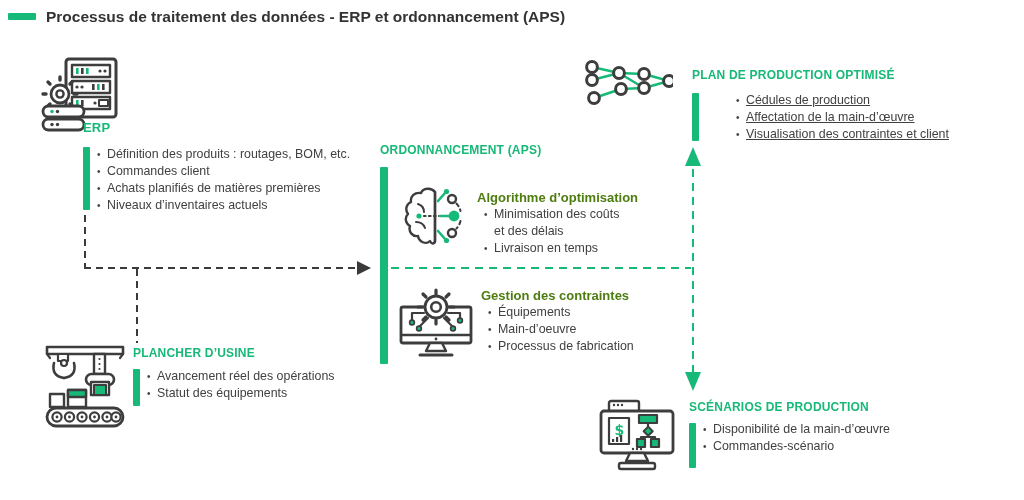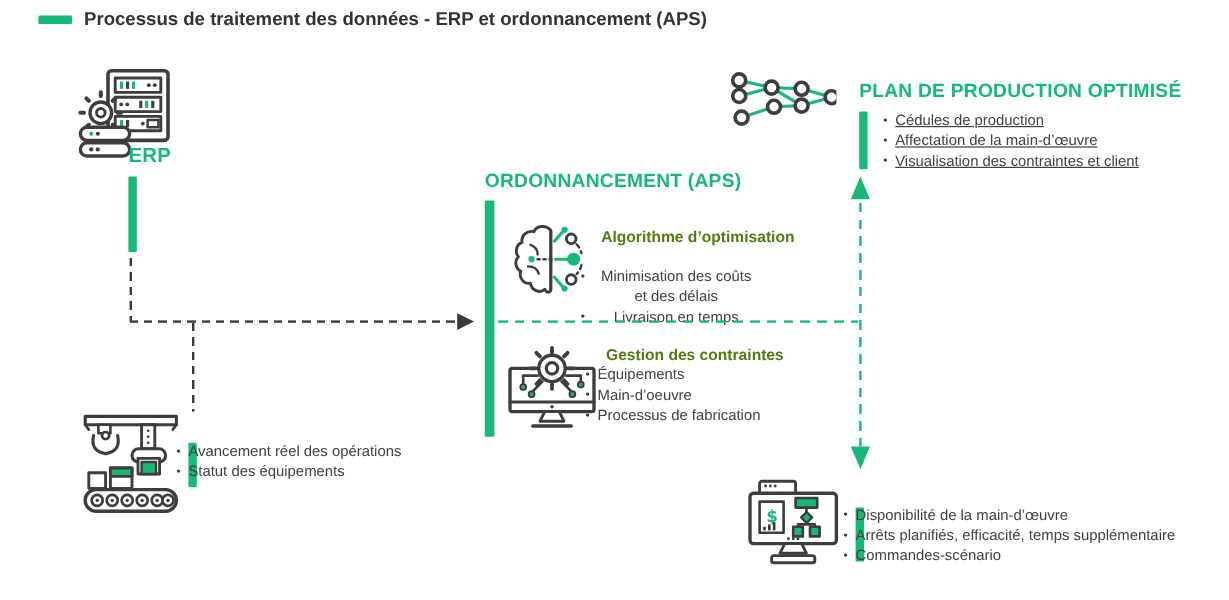--- a/index.html
+++ b/index.html
@@ -1,24 +1,24 @@
 <!DOCTYPE html>
 <html><head>
 <meta charset="utf-8">
 <style>
   :root{ --green:#17b978; --dark:#3a3a3a; }
   html,body{margin:0;padding:0;background:#fff;}
   .canvas{
     position:relative;width:1024px;height:500px;background:#ffffff;
     font-family:"Liberation Sans",sans-serif;color:var(--dark);overflow:hidden;
   }
-  .abs{position:absolute;margin-left:24px;}
+  .abs{position:absolute;}
   .main-title{font-size:15.5px;font-weight:bold;color:#333;white-space:nowrap;}
   .title-dash{width:28px;height:7px;background:var(--green);border-radius:1px;}
-  .sec-title{font-weight:bold;color:var(--green);font-size:16px;white-space:nowrap;letter-spacing:.2px;}
+  .sec-title{font-weight:bold;color:var(--green);font-size:12px;white-space:nowrap;letter-spacing:.2px;}
   .subhead{font-weight:bold;font-size:13px;color:#4d7c0f;white-space:nowrap;}
   .bar{background:var(--green);border-radius:1px;}
   .list{list-style:none;margin:0;padding:0;font-size:12.4px;line-height:17px;color:#414141;}
   .list li{position:relative;padding-left:11px;}
   .list li::before{content:"•";position:absolute;left:1px;top:0;font-size:10px;line-height:17px;color:#414141;}
   .hdash-dark{height:2px;background:repeating-linear-gradient(90deg,#3a3a3a 0 7px,transparent 7px 12px);}
   .vdash-dark{width:2px;background:repeating-linear-gradient(180deg,#3a3a3a 0 7px,transparent 7px 12px);}
   .hdash-green{height:2px;background:repeating-linear-gradient(90deg,var(--green) 0 8px,transparent 8px 14px);}
   .vdash-green{width:2px;background:repeating-linear-gradient(180deg,var(--green) 0 8px,transparent 8px 14px);}
   .arrow-right{width:0;height:0;border-top:7px solid transparent;border-bottom:7px solid transparent;border-left:14px solid #3a3a3a;}
@@ -67,22 +67,28 @@
       <circle cx="20" cy="38" r="9" fill="#fff" stroke-width="2.8"></circle>
       <circle cx="20" cy="38" r="3.6" fill="#fff" stroke-width="2.4"></circle>
       <rect x="3" y="50" width="41" height="11" rx="5.5" fill="#fff" stroke-width="2.8"></rect>
       <circle cx="12" cy="55.5" r="1.7" fill="#17b978" stroke="none"></circle>
         <circle cx="17.5" cy="55.5" r="1.7" fill="#3d3d3d" stroke="none"></circle>
       <rect x="3" y="63" width="41" height="11" rx="5.5" fill="#fff" stroke-width="2.8"></rect>
       <circle cx="12" cy="68.5" r="1.7" fill="#3d3d3d" stroke="none"></circle>
         <circle cx="17.5" cy="68.5" r="1.7" fill="#3d3d3d" stroke="none"></circle>
     </svg>
   </div>
-  <div class="abs sec-title" style="left:83px;top:120px;font-size:17px;">ERP</div>
+  <div class="abs sec-title" style="left:83px;top:120px;font-size:13px;">ERP</div>
   <div class="abs bar" style="left:83px;top:147px;width:7px;height:63px;"></div>
+  <ul class="abs list" style="left:96px;top:146px;width:300px;">
+    <li>Définition des produits : routages, BOM, etc.</li>
+    <li>Commandes client</li>
+    <li>Achats planifiés de matières premières</li>
+    <li>Niveaux d’inventaires actuels</li>
+  </ul>
 
   <div class="abs vdash-dark" style="left:84px;top:215px;height:53px;"></div>
   <div class="abs hdash-dark" style="left:84px;top:267px;width:273px;"></div>
   <div class="abs arrow-right" style="left:357px;top:261px;"></div>
   <div class="abs vdash-dark" style="left:136px;top:269px;height:74px;"></div>
 
   <div class="abs" style="left:44px;top:338px;">
     <svg width="82" height="94" viewBox="0 0 82 94" fill="none" stroke="#3d3d3d" stroke-width="2.6" stroke-linecap="round" stroke-linejoin="round">
       <rect x="3" y="9" width="76" height="7" fill="#fff"></rect>
       <path d="M3,16 L6,20 M79,16 L76,20" stroke-width="2.2"></path>
@@ -112,20 +118,21 @@
       <g fill="#3d3d3d" stroke="none">
         <circle cx="13" cy="79" r="1.4"></circle>
           <circle cx="25.5" cy="79" r="1.4"></circle>
           <circle cx="38" cy="79" r="1.4"></circle>
         <circle cx="50.5" cy="79" r="1.4"></circle>
           <circle cx="63" cy="79" r="1.4"></circle>
           <circle cx="72" cy="79" r="1.4"></circle>
       </g>
     </svg>
   </div>
+  <div class="abs sec-title" style="left:133px;top:346px;">PLANCHER D’USINE</div>
   <div class="abs bar" style="left:133px;top:369px;width:7px;height:37px;"></div>
   <ul class="abs list" style="left:146px;top:368px;width:240px;">
     <li>Avancement réel des opérations</li>
     <li>Statut des équipements</li>
   </ul>
 
   <div class="abs sec-title" style="left:380px;top:143px;">ORDONNANCEMENT (APS)</div>
   <div class="abs bar" style="left:380px;top:167px;width:8px;height:197px;"></div>
 
   <div class="abs" style="left:404px;top:184px;">
@@ -141,21 +148,21 @@
       <circle cx="42.5" cy="7.5" r="2.6" fill="#17b978" stroke="none"></circle>
       <circle cx="48" cy="15" r="4" fill="#fff" stroke-width="2.4"></circle>
       <path d="M52.5,19.5 A17,17 0 0 1 56.5,27" stroke-dasharray="3.4 3.4" stroke-width="2"></path>
       <path d="M56.5,37 A17,17 0 0 1 52.5,44.5" stroke-dasharray="3.4 3.4" stroke-width="2"></path>
       <circle cx="48" cy="49" r="4" fill="#fff" stroke-width="2.4"></circle>
       <line x1="34" y1="47" x2="41" y2="55" stroke="#17b978" stroke-width="2.6"></line>
       <circle cx="42.5" cy="56.5" r="2.6" fill="#17b978" stroke="none"></circle>
     </svg>
   </div>
   <div class="abs subhead" style="left:477px;top:190px;">Algorithme d’optimisation</div>
-  <ul class="abs list" style="left:483px;top:222px;width:150px;text-align:center;">
+  <ul class="abs list" style="left:483px;top:206px;width:150px;">
     <li>Minimisation des coûts et des délais</li>
     <li>Livraison en temps</li>
   </ul>
 
   <div class="abs hdash-green" style="left:391px;top:267px;width:300px;"></div>
 
   <div class="abs" style="left:399px;top:287px;">
     <svg width="74" height="74" viewBox="0 0 74 74" fill="none" stroke="#3d3d3d" stroke-width="2.8" stroke-linecap="round" stroke-linejoin="round">
       <rect x="2" y="20" width="70" height="36" rx="2" fill="#fff"></rect>
       <g stroke-width="3.2">
@@ -248,20 +255,20 @@
       <rect x="40" y="40" width="8" height="8" fill="#17b978" stroke-width="2.2"></rect>
       <rect x="54" y="40" width="8" height="8" fill="#17b978" stroke-width="2.2"></rect>
       <line x1="4" y1="46" x2="76" y2="46" stroke-width="2.4" stroke="none"></line>
       <circle cx="36" cy="50" r="1.2" fill="#3d3d3d" stroke="none"></circle>
       <circle cx="40" cy="50" r="1.2" fill="#3d3d3d" stroke="none"></circle>
       <circle cx="44" cy="50" r="1.2" fill="#3d3d3d" stroke="none"></circle>
       <path d="M33,54 L29,62 H51 L47,54 Z" fill="#fff" stroke-width="2.4"></path>
       <rect x="22" y="64" width="36" height="6" rx="2" fill="#fff" stroke-width="2.4"></rect>
     </svg>
   </div>
+  <div class="abs sec-title" style="left:689px;top:400px;">SCÉNARIOS DE PRODUCTION</div>
   <div class="abs bar" style="left:689px;top:423px;width:7px;height:45px;"></div>
   <ul class="abs list" style="left:702px;top:421px;width:318px;">
     <li>Disponibilité de la main-d’œuvre</li>
-    <li>Arrêts planifiés, efficacité, temps supplémentaire</li>
     <li>Commandes-scénario</li>
   </ul>
 
 </div>
 
 </body></html>

